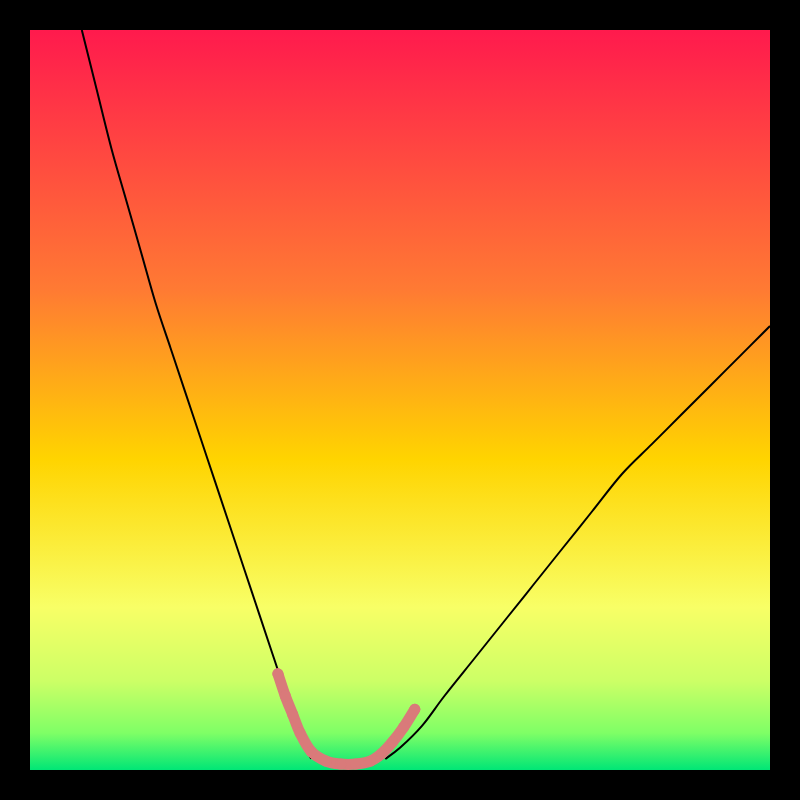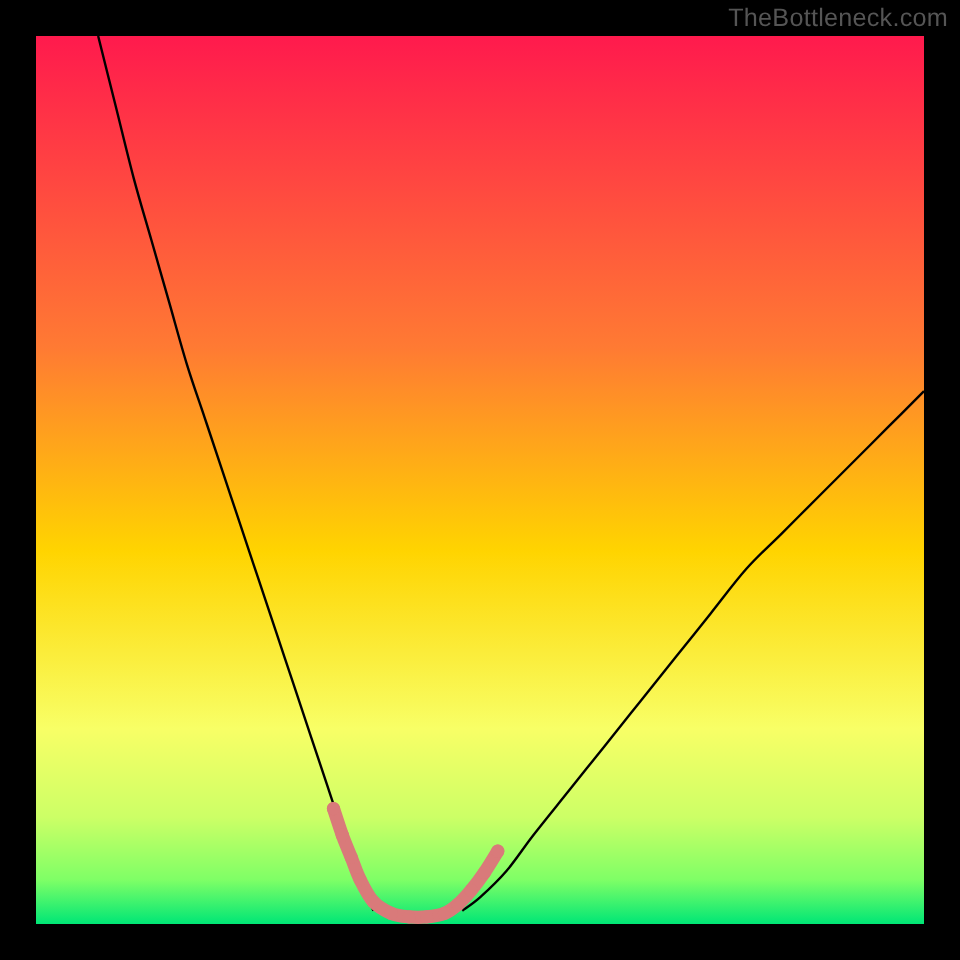--- a/index.html
+++ b/index.html
@@ -31,21 +31,20 @@
   svg {
     position: absolute;
     top: 0;
     left: 0;
   }
 </style>
 </head>
 <body>
 
 <div class="wrapper">
-  <div class="watermark">TheBottleneck.com</div>
   <svg id="chart-svg" width="800" height="800" viewBox="0 0 800 800">
     <defs>
       <linearGradient id="bg-grad" x1="0" y1="0" x2="0" y2="1">
           <stop offset="0%" stop-color="#ff1a4d"></stop>
           <stop offset="35%" stop-color="#ff7a33"></stop>
           <stop offset="57.99999999999999%" stop-color="#ffd400"></stop>
           <stop offset="78%" stop-color="#f8ff66"></stop>
           <stop offset="88%" stop-color="#ccff66"></stop>
           <stop offset="95%" stop-color="#7fff66"></stop>
           <stop offset="100%" stop-color="#00e676"></stop>

